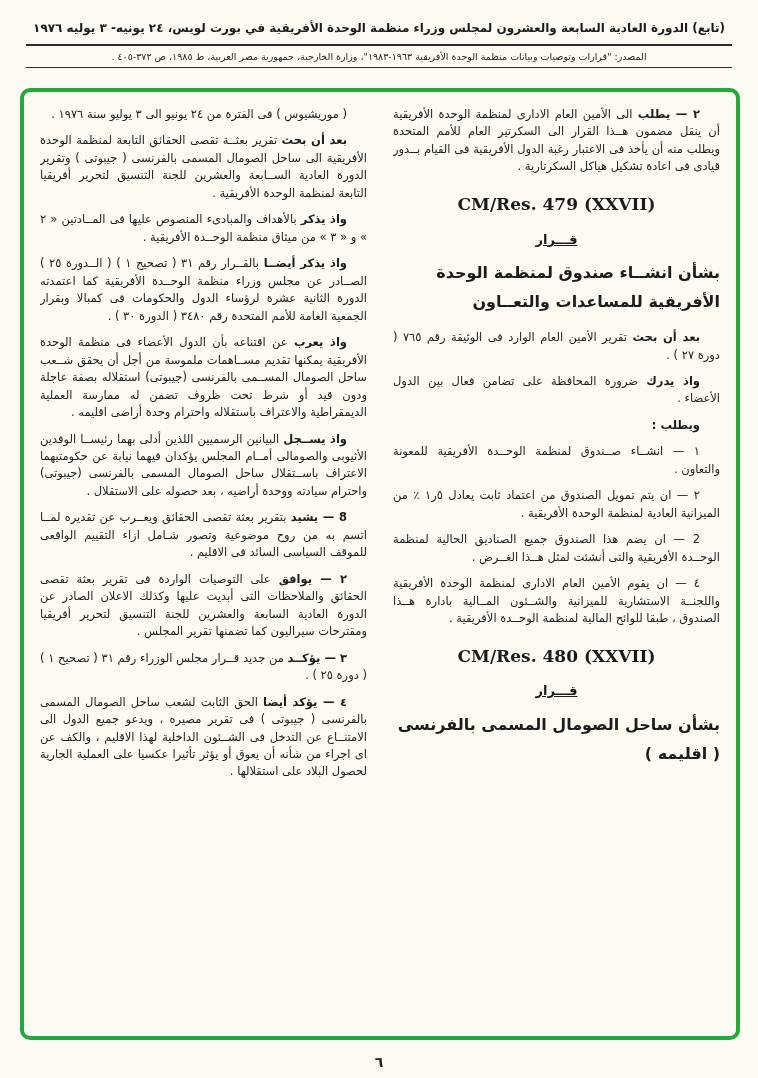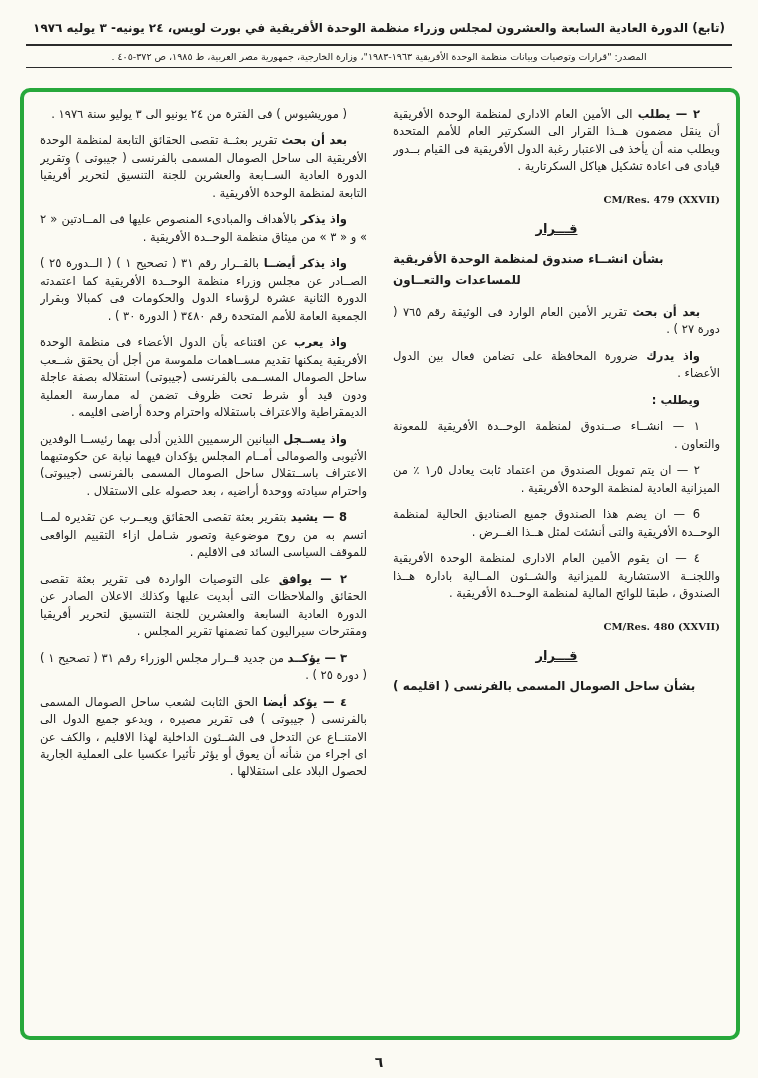--- a/index.html
+++ b/index.html
@@ -52,40 +52,40 @@
     flex: 1 1 0;
     font-size: 11.5px;
     line-height: 1.52;
     text-align: justify;
     overflow: hidden;
   }
   .col p { margin: 0 0 9px 0; text-indent: 20px; }
   .lead { font-weight: bold; }
   .ref {
     direction: ltr;
-    text-align: right;
+    text-align: center;
     font-family: "DejaVu Serif", "Liberation Serif", serif;
     font-weight: bold;
-    font-size: 10px;
+    font-size: 17px;
     margin: 16px 0 8px 0 !important;
     text-indent: 0 !important;
   }
   .h1 {
     text-align: center;
     font-weight: bold;
     font-size: 13px;
     letter-spacing: 1px;
     margin: 12px 0 10px 0 !important;
     text-indent: 0 !important;
     text-decoration: underline;
   }
   .h2 {
-    text-align: left;
+    text-align: right;
     font-weight: bold;
-    font-size: 12px;
+    font-size: 16px;
     line-height: 1.8;
     margin: 0 0 12px 0 !important;
     text-indent: 0 !important;
   }
   .page-number {
     position: absolute;
     bottom: 8px; left: 0; right: 0;
     text-align: center;
     font-size: 14px;
     font-weight: bold;
@@ -109,21 +109,21 @@
       <section class="col">
         <p><span class="lead">٢ — يطلب</span><span> الى الأمين العام الادارى لمنظمة الوحدة الأفريقية أن ينقل مضمون هــذا القرار الى السكرتير العام للأمم المتحدة ويطلب منه أن يأخذ فى الاعتبار رغبة الدول الأفريقية فى القيام بــدور قيادى فى اعادة تشكيل هياكل السكرتارية .</span></p>
         <p class="ref">CM/Res. 479 (XXVII)</p>
         <p class="h1">قـــرار</p>
         <p class="h2">بشأن انشــاء صندوق لمنظمة الوحدة الأفريقية للمساعدات والتعــاون</p>
         <p><span class="lead">بعد أن بحث</span><span> تقرير الأمين العام الوارد فى الوثيقة رقم ٧٦٥ ( دورة ٢٧ ) .</span></p>
         <p><span class="lead">واذ يدرك</span><span> ضرورة المحافظة على تضامن فعال بين الدول الأعضاء .</span></p>
         <p><span class="lead">ويطلب :</span></p>
         <p><span>١ — انشــاء صــندوق لمنظمة الوحــدة الأفريقية للمعونة والتعاون .</span></p>
         <p><span>٢ — ان يتم تمويل الصندوق من اعتماد ثابت يعادل ٥ر١ ٪ من الميزانية العادية لمنظمة الوحدة الأفريقية .</span></p>
-        <p><span>6 — ان يضم هذا الصندوق جميع الصناديق الحالية لمنظمة الوحــدة الأفريقية والتى أنشئت لمثل هــذا الغــرض .</span></p>
+        <p><span>2 — ان يضم هذا الصندوق جميع الصناديق الحالية لمنظمة الوحــدة الأفريقية والتى أنشئت لمثل هــذا الغــرض .</span></p>
         <p><span>٤ — ان يقوم الأمين العام الادارى لمنظمة الوحدة الأفريقية واللجنــة الاستشارية للميزانية والشــئون المــالية بادارة هــذا الصندوق ، طبقا للوائح المالية لمنظمة الوحــدة الأفريقية .</span></p>
         <p class="ref">CM/Res. 480 (XXVII)</p>
         <p class="h1">قـــرار</p>
         <p class="h2">بشأن ساحل الصومال المسمى بالفرنسى ( اقليمه )</p>
       </section>
 
       <section class="col">
         <p><span>( موريشيوس ) فى الفترة من ٢٤ يونيو الى ٣ يوليو سنة ١٩٧٦ .</span></p>
         <p><span class="lead">بعد أن بحث</span><span> تقرير بعثــة تقصى الحقائق التابعة لمنظمة الوحدة الأفريقية الى ساحل الصومال المسمى بالفرنسى ( جيبوتى ) وتقرير الدورة العادية الســابعة والعشرين للجنة التنسيق لتحرير أفريقيا التابعة لمنظمة الوحدة الأفريقية .</span></p>
         <p><span class="lead">واذ يذكر</span><span> بالأهداف والمبادىء المنصوص عليها فى المــادتين « ٢ » و « ٣ » من ميثاق منظمة الوحــدة الأفريقية .</span></p>

